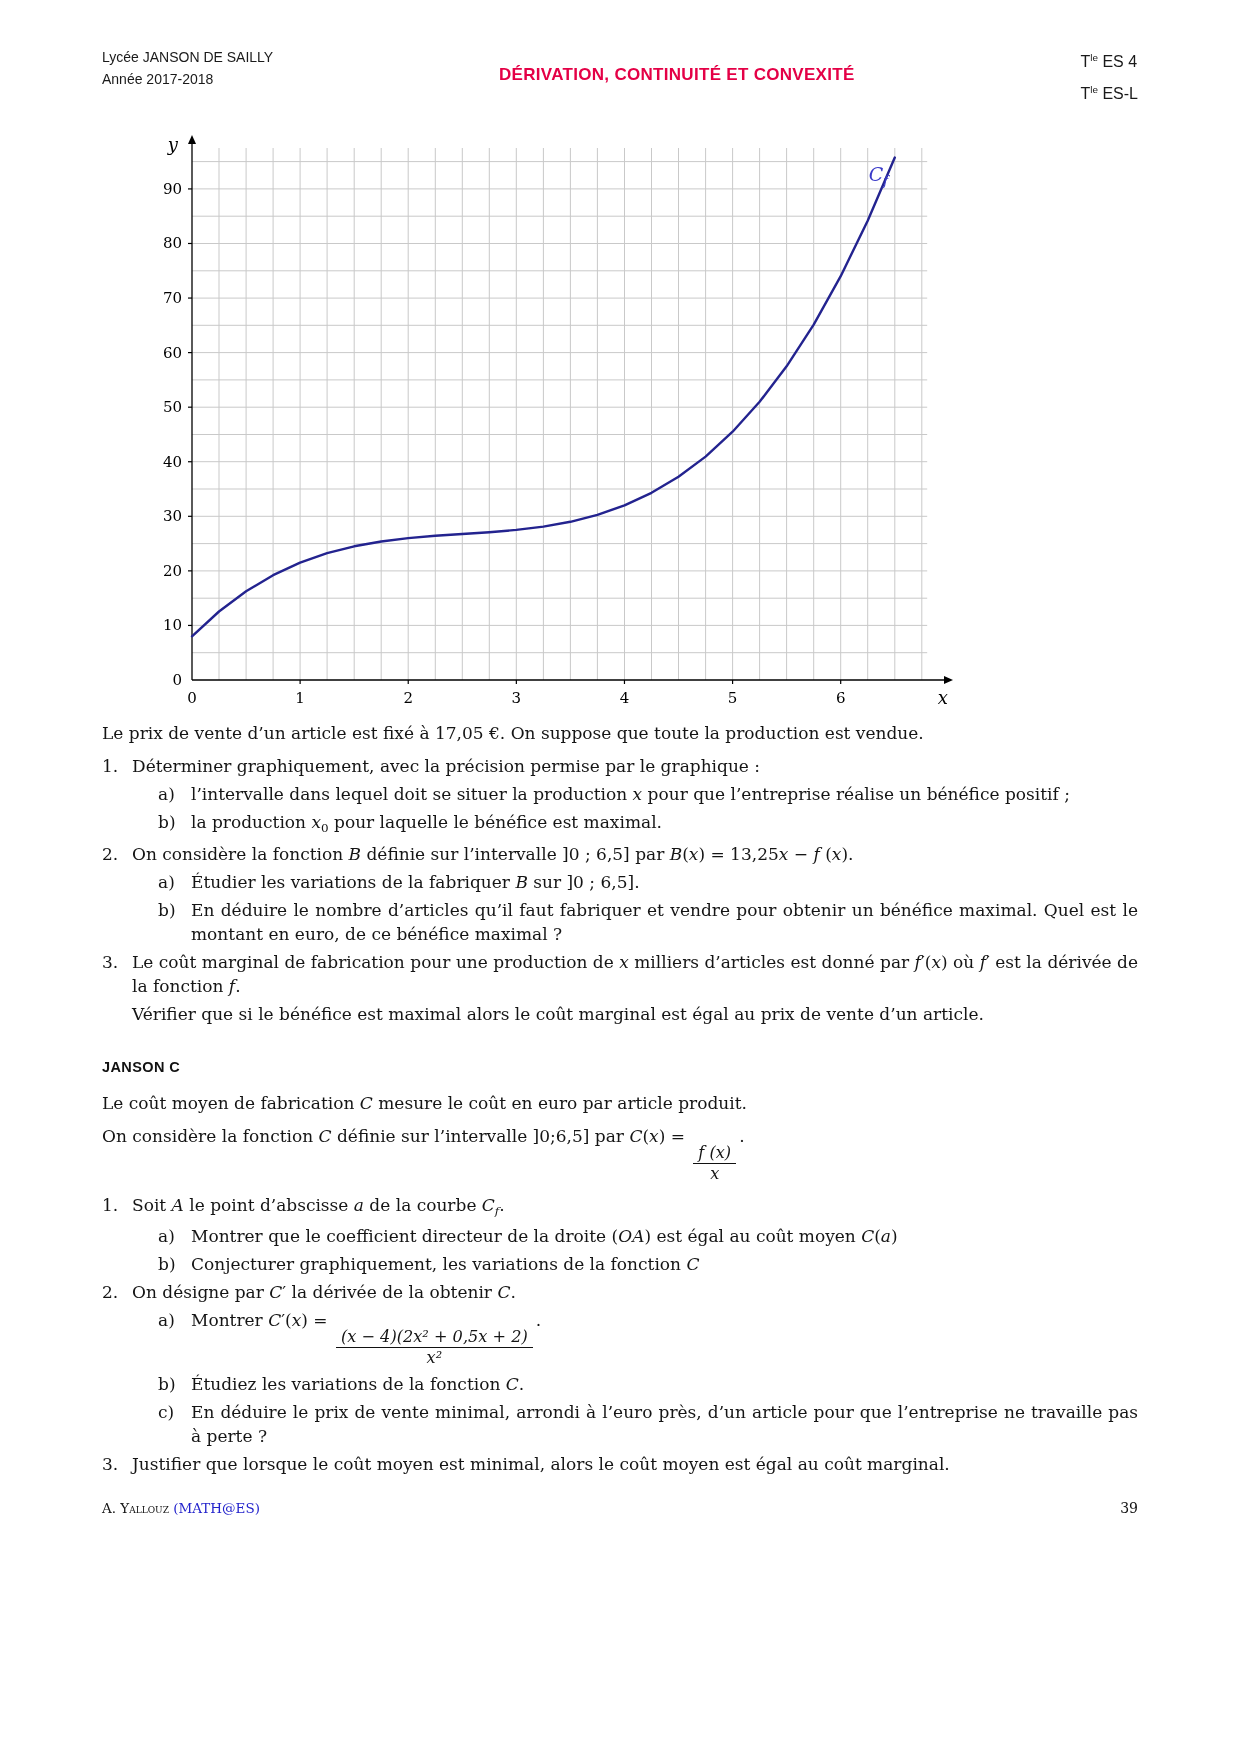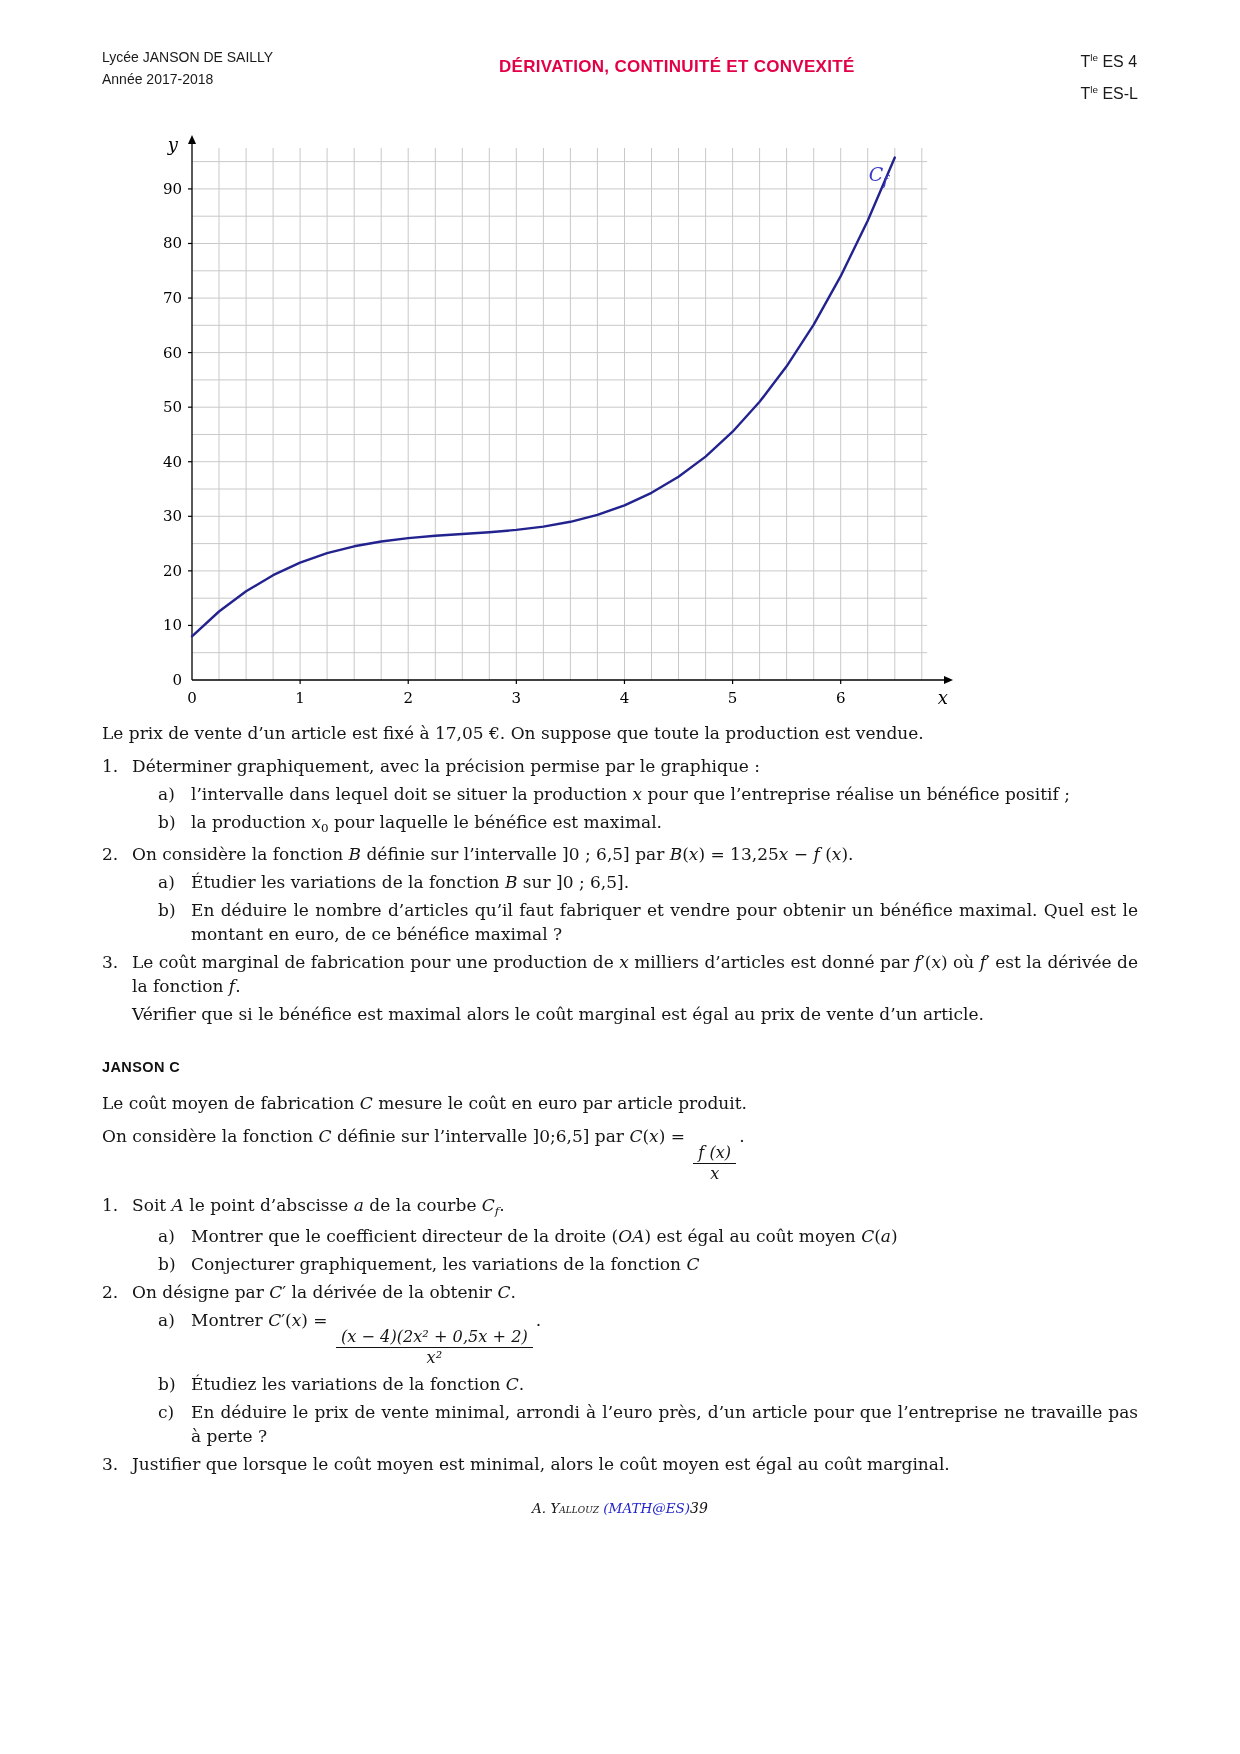--- a/index.html
+++ b/index.html
@@ -5,21 +5,21 @@
   *{box-sizing:border-box;}
   html,body{margin:0;padding:0;background:#ffffff;}
   .page{width:1240px;height:1520px;background:#fff;position:relative;overflow:hidden;
         font-family:"DejaVu Serif","Liberation Serif",serif;color:#151515;}
   .inner{padding:46px 102px 0;}
 
   
   .hdr{display:flex;justify-content:space-between;align-items:flex-start;
        font-family:"Liberation Sans",sans-serif;}
   .hdr-left{font-size:14px;line-height:1.6;color:#1a1a1a;}
-  .hdr-title{font-size:17px;font-weight:700;letter-spacing:.3px;margin-top:11px;}
+  .hdr-title{font-size:17px;font-weight:700;letter-spacing:.3px;margin-top:19px;}
   .hdr-right{font-size:16px;line-height:2.0;color:#1a1a1a;}
   sup{font-size:.62em;}
   sub{font-size:.7em;}
 
   
   .chart-wrap{margin:24px 0 0 38px;}
   svg{display:block;}
 
   
   .bodytext{font-size:17px;line-height:1.42;text-align:justify;}
@@ -34,21 +34,21 @@
   h3.partc{font-family:"Liberation Sans",sans-serif;font-size:14.5px;font-weight:700;
            color:#111;margin:30px 0 14px;letter-spacing:.4px;}
 
   .frac{display:inline-flex;flex-direction:column;align-items:center;vertical-align:-1.0em;
         margin:0 3px;line-height:1.12;font-style:italic;font-size:.95em;}
   .frac .num{padding:0 5px 1px;border-bottom:1.3px solid #111;}
   .frac .den{padding:1px 5px 0;}
 
   
   .footer{position:absolute;left:102px;right:102px;top:1500px;display:flex;
-          justify-content:center;font-size:13.5px;color:#111;font-style:italic;}
+          justify-content:space-between;font-size:13.5px;color:#111;}
   .footer .author{font-variant:small-caps;}
   .footer .site{}
   .footer .pageno{font-size:14px;}
 </style>
 </head>
 <body>
 
 <div class="page">
   <div class="inner">
 
@@ -176,21 +176,21 @@
           <div class="xrow indent2">
             <span class="lab">b)</span>
             <div class="xbody"><span>la production </span><span class="it">x</span><sub>0</sub><span> pour laquelle le bénéfice est maximal.</span></div>
           </div>
           <div class="xrow indent1">
             <span class="lab">2.</span>
             <div class="xbody"><span>On considère la fonction </span><span class="it">B</span><span> définie sur l’intervalle ]0 ; 6,5] par </span><span class="it">B</span><span>(</span><span class="it">x</span><span>) = 13,25</span><span class="it">x</span><span> − </span><span class="it">f</span><span> (</span><span class="it">x</span><span>).</span></div>
           </div>
           <div class="xrow indent2">
             <span class="lab">a)</span>
-            <div class="xbody"><span>Étudier les variations de la fonction </span><span class="it">B</span><span> sur ]0 ; 6,5].</span></div>
+            <div class="xbody"><span>Étudier les variations de la fabriquer </span><span class="it">B</span><span> sur ]0 ; 6,5].</span></div>
           </div>
           <div class="xrow indent2">
             <span class="lab">b)</span>
             <div class="xbody"><span>En déduire le nombre d’articles qu’il faut fabriquer et vendre pour obtenir un bénéfice maximal. Quel est le montant en euro, de ce bénéfice maximal ?</span></div>
           </div>
           <div class="xrow indent1">
             <span class="lab">3.</span>
             <div class="xbody"><span>Le coût marginal de fabrication pour une production de </span><span class="it">x</span><span> milliers d’articles est donné par </span><span class="it">f</span><span>′(</span><span class="it">x</span><span>) où </span><span class="it">f</span><span>′ est la dérivée de la fonction </span><span class="it">f</span><span>.</span></div>
           </div>
           <div class="xrow indent1">

